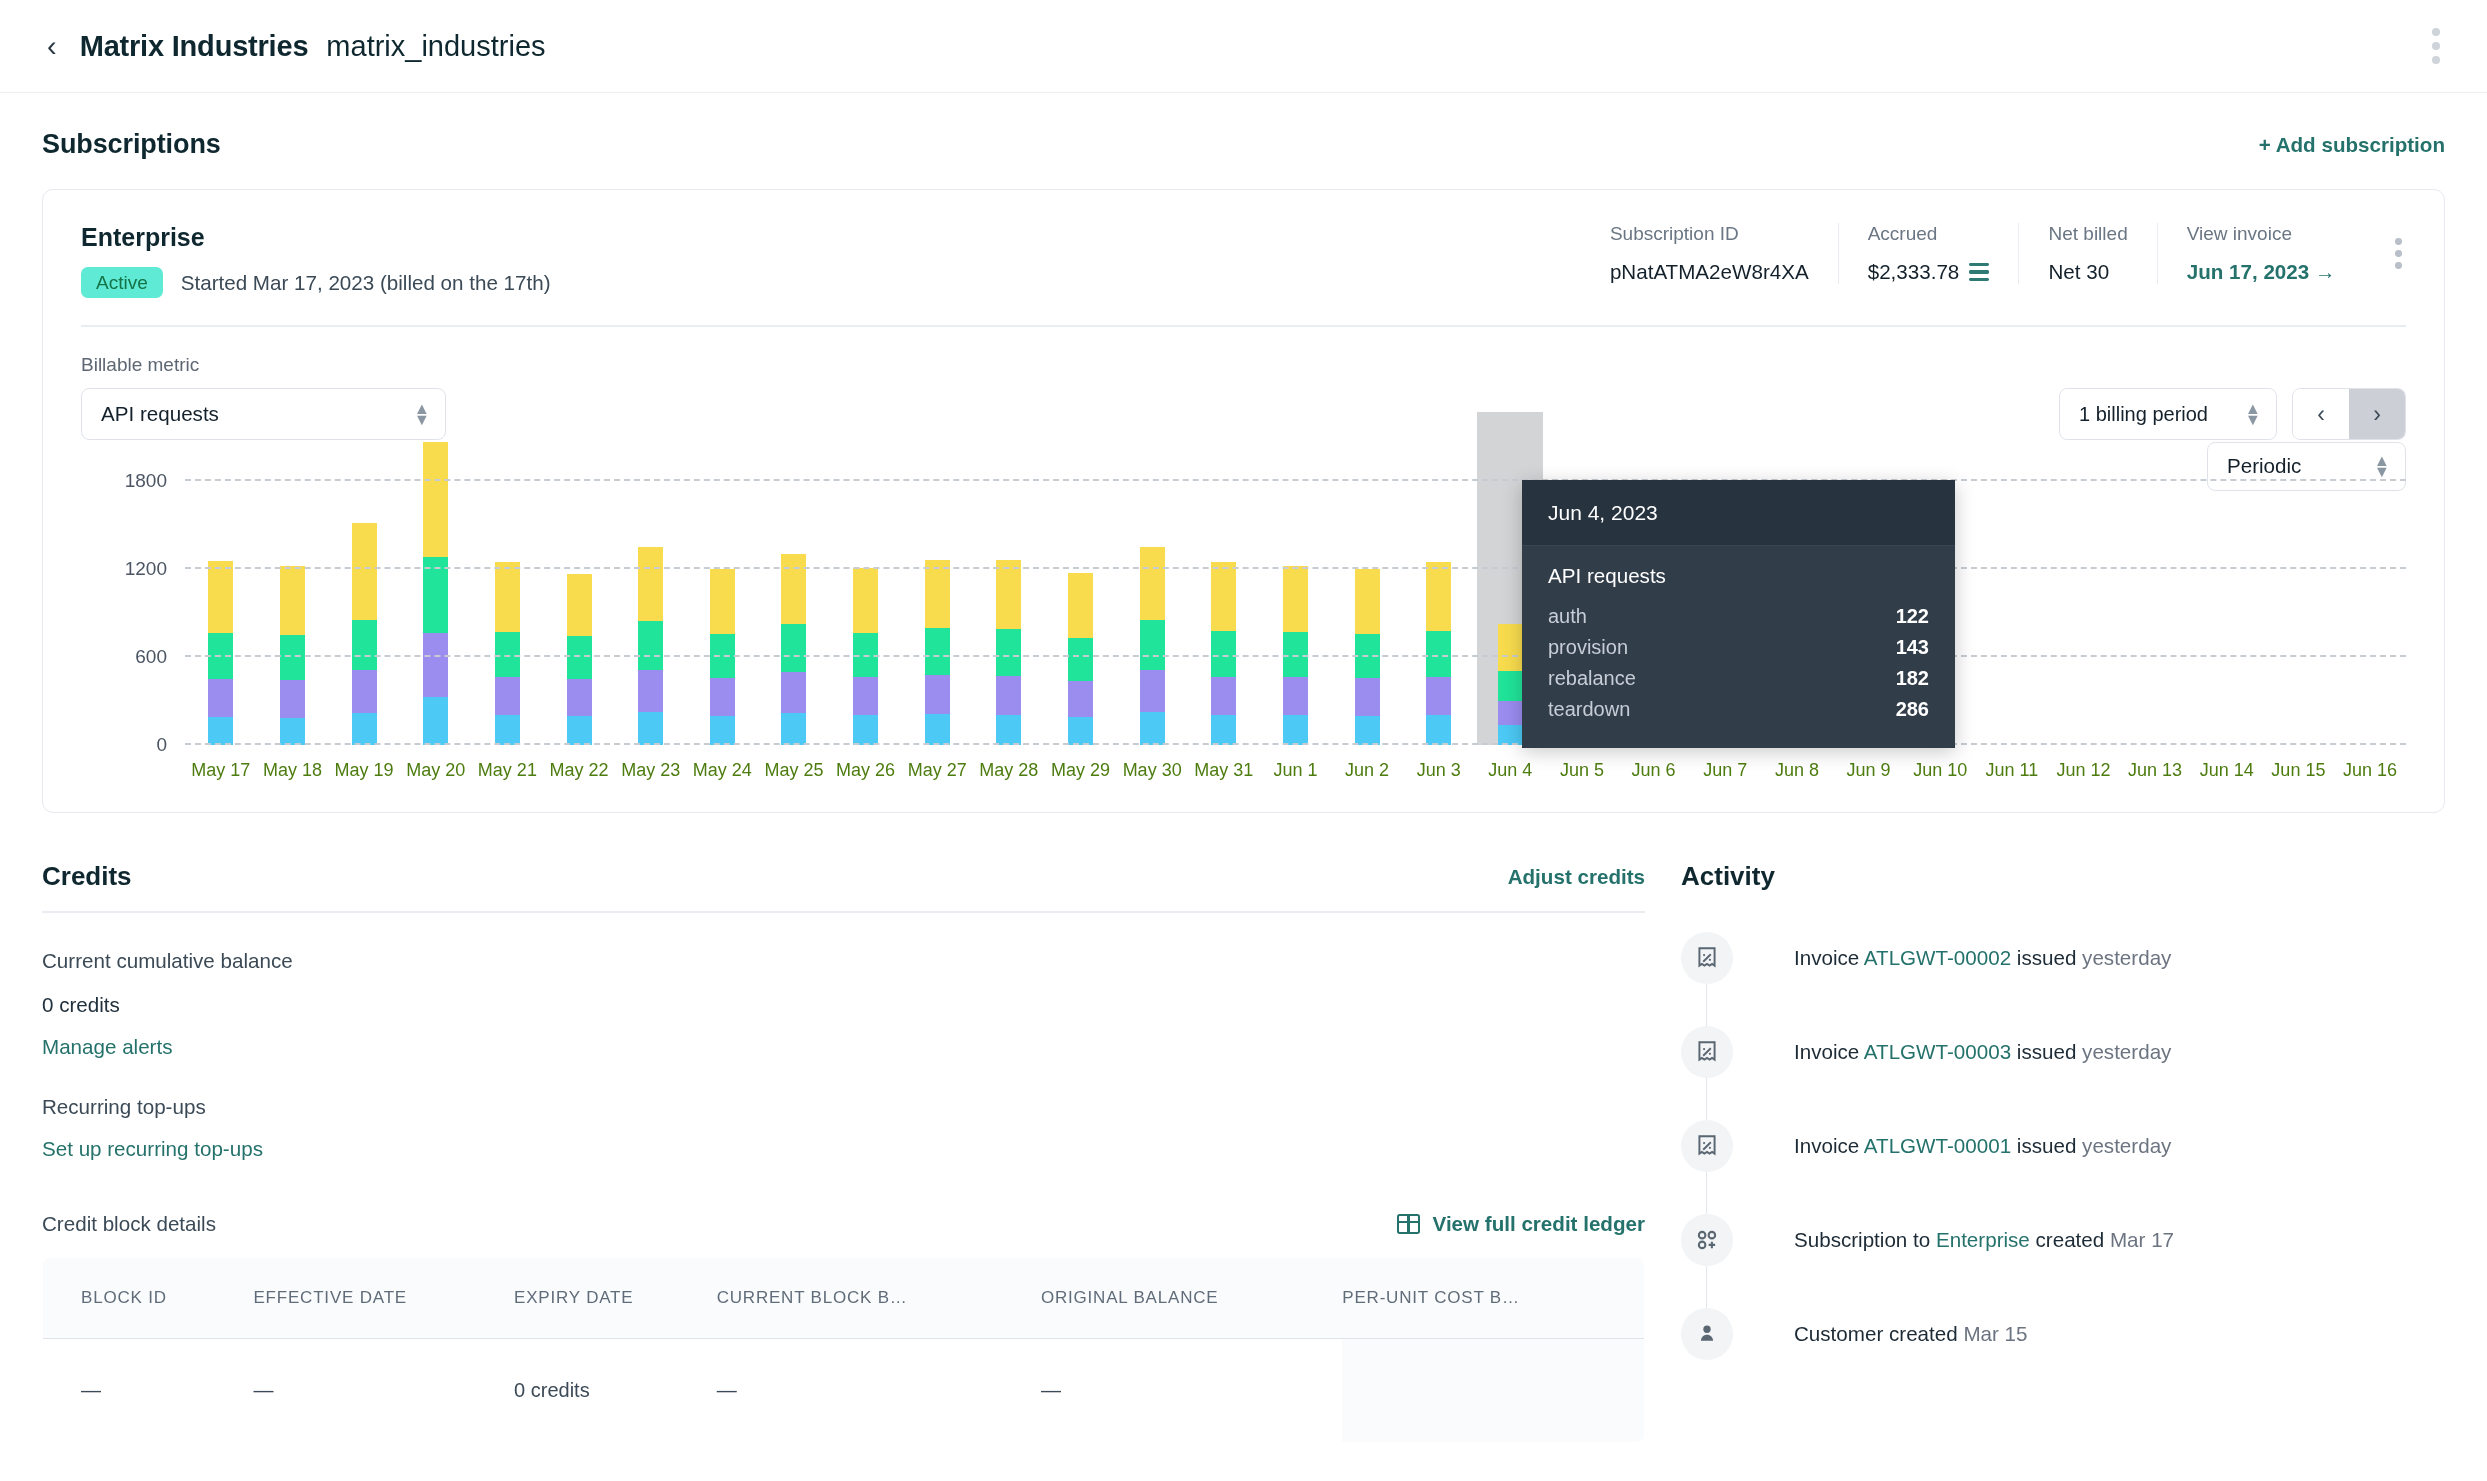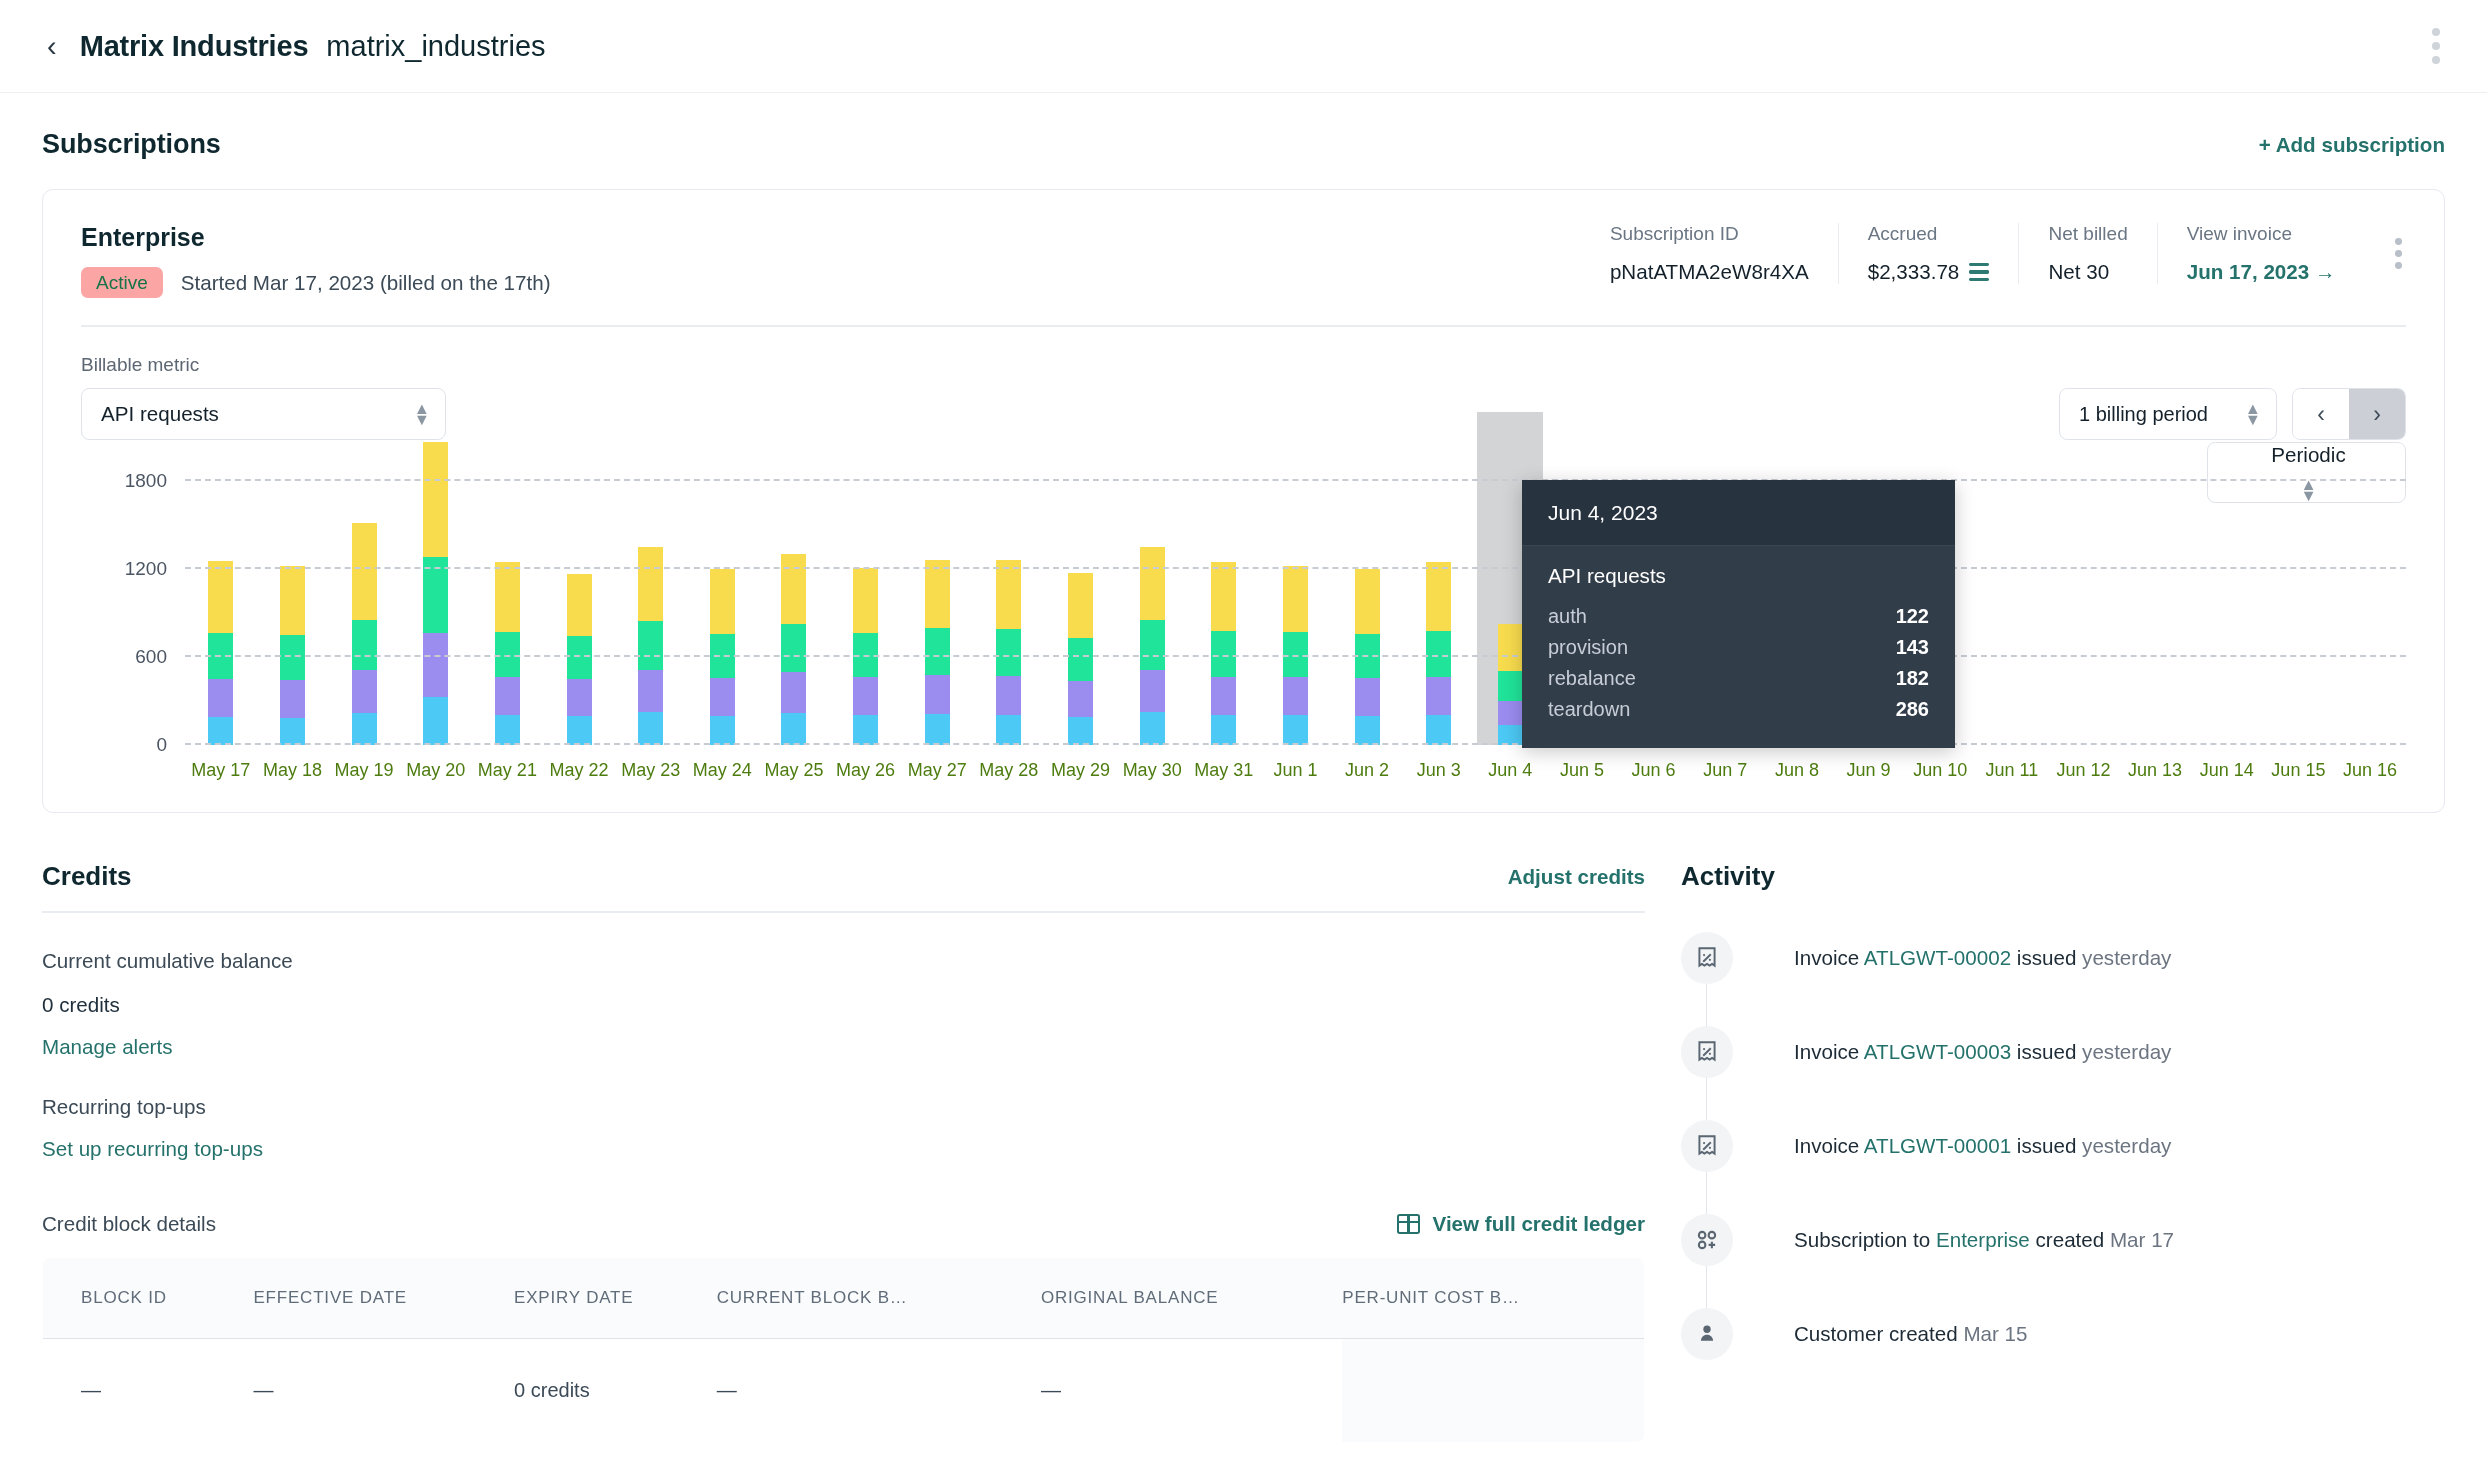--- a/index.html
+++ b/index.html
@@ -39,21 +39,21 @@
   
   .card {
     margin: 29px 42px 0 42px;
     border: 1.4px solid #e6e9ee; border-radius: 11px; background: #fff;
   }
   .card-top { display: flex; align-items: flex-start; padding: 33px 30px 27px 38px; }
   .plan-block { flex: 0 0 auto; }
   .plan-name { font-size: 25px; font-weight: 700; color: #0f2830; }
   .plan-sub { display: flex; align-items: center; margin-top: 15px; }
   .badge-active {
-    background: #fca5a5; color: #157347; font-size: 19px; font-weight: 500;
+    background: #5eead4; color: #157347; font-size: 19px; font-weight: 500;
     border-radius: 6.9px; padding: 4.8px 15px; line-height: 1.15;
   }
   .plan-started { font-size: 20.6px; color: #3b4a56; margin-left: 18px; }
 
   .meta-wrap { margin-left: auto; display: flex; align-items: stretch; }
   .meta-col { padding: 0 29px; border-left: 1.4px solid #e9ecf1; min-width: 123px; }
   .meta-col:first-child { border-left: none; }
   .meta-label { font-size: 19px; color: #6a7683; margin-bottom: 15px; white-space: nowrap; }
   .meta-value { font-size: 20.6px; color: #14212b; font-weight: 500; white-space: nowrap;
                 display: flex; align-items: center; gap: 9.6px; }
@@ -82,21 +82,21 @@
 
   .ctrl-right { margin-left: auto; display: flex; align-items: center; gap: 15px; }
   .select.sm { min-width: 218px; height: 52px; font-size: 20px; }
   .pager { display: flex; border: 1.4px solid #dfe3e9; border-radius: 8.2px; overflow: hidden; height: 52px; }
   .pager div {
     width: 56px; display: flex; align-items: center; justify-content: center;
     font-size: 23px; color: #3b4a56; cursor: pointer; background: #fff;
   }
   .pager div.dis { background: #ccd0d6; }
   .periodic-wrap { position: absolute; right: 38px; top: 115px; }
-  .select.periodic { min-width: 199px; height: 61px; flex-direction: column; }
+  .select.periodic { min-width: 199px; height: 49px; }
 
   
   .plot { position: relative; height: 295px; margin: 41px 0 0 0; }
   .plot-inner { position: absolute; left: 104px; right: 0; top: 0; bottom: 31.5px; }
   .grid-line {
     position: absolute; left: 0; right: 0; height: 0;
     border-top: 2.1px dashed #c7ccd3;
   }
   .ytick {
     position: absolute; right: 100%; margin-right: 18px; transform: translateY(-50%);

